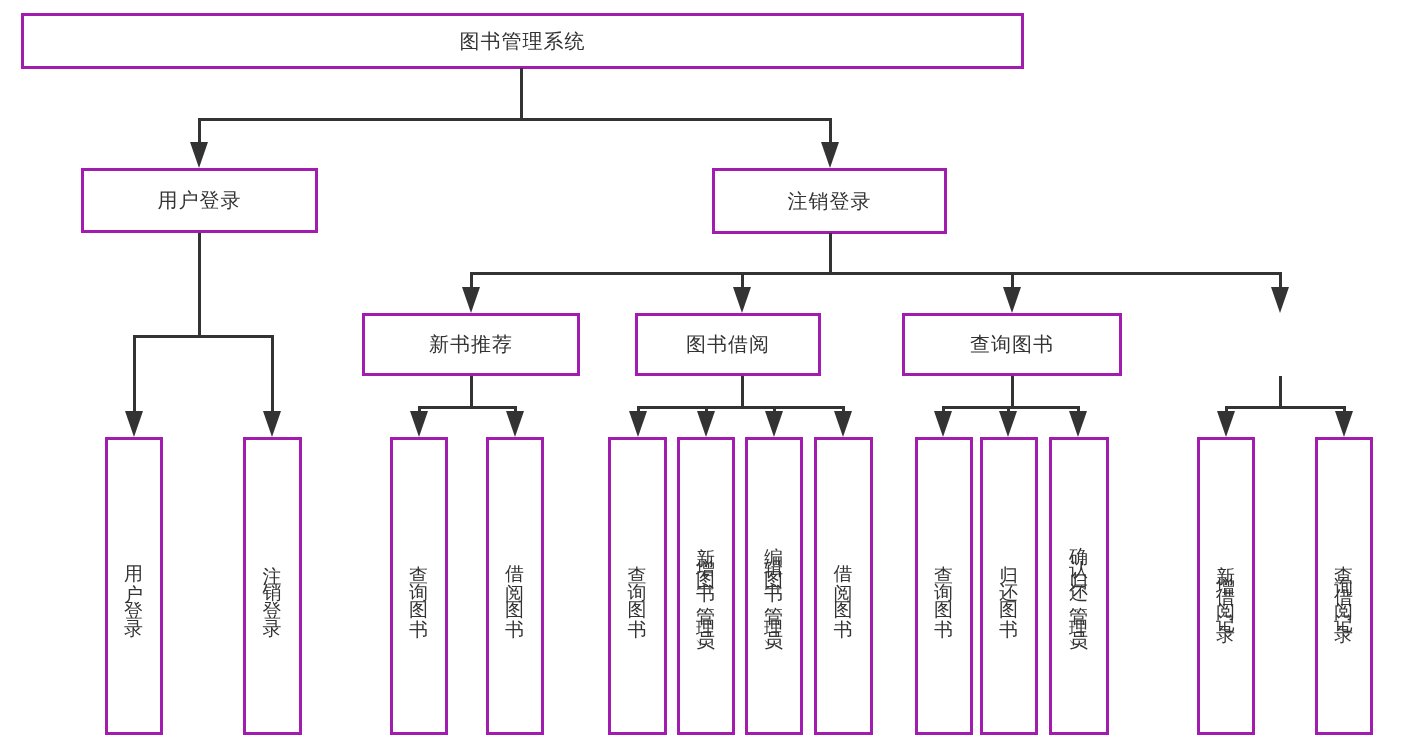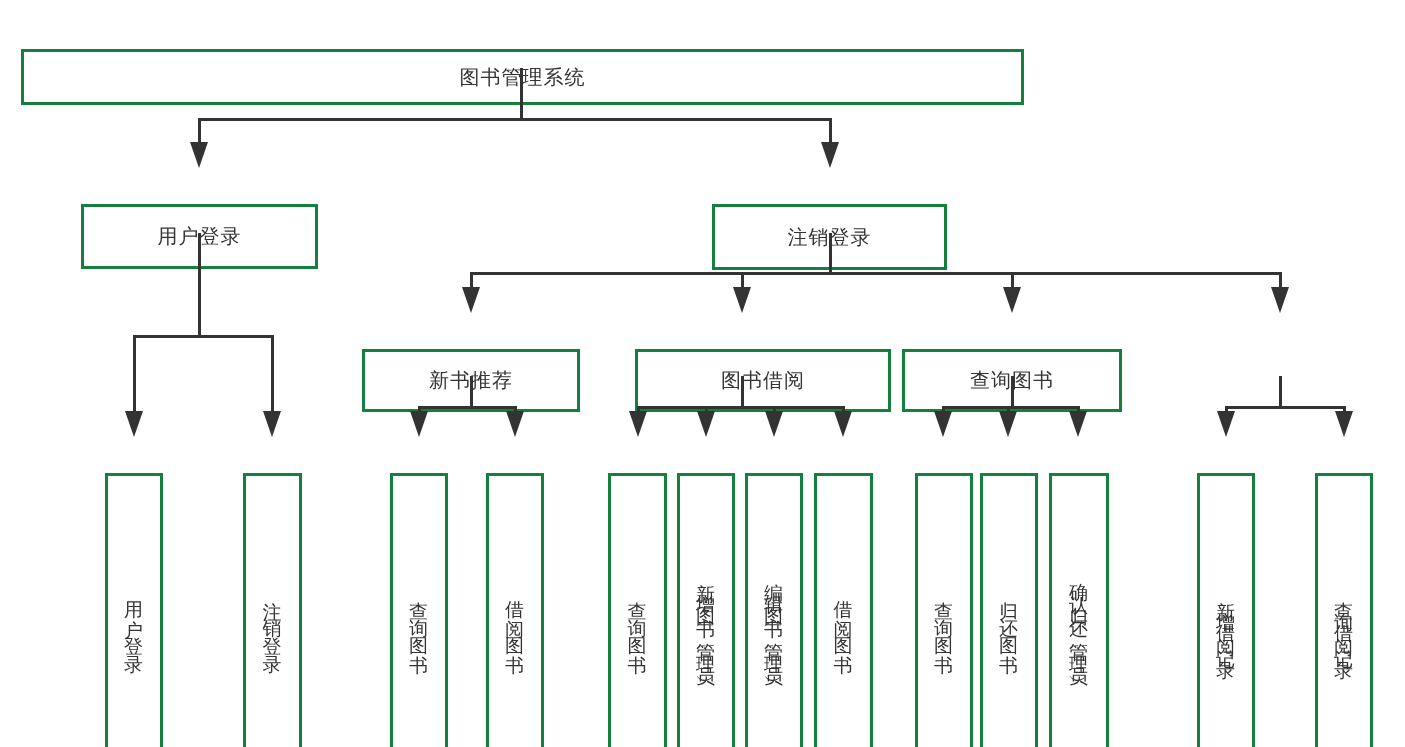--- a/index.html
+++ b/index.html
@@ -2,22 +2,22 @@
 <html><head>
 <meta charset="utf-8">
 <style>
   html,body{margin:0;padding:0;background:#ffffff;}
   .canvas{
     position:relative;width:1405px;height:747px;background:#ffffff;
     font-family:"Liberation Sans","DejaVu Sans",sans-serif;color:#333;
     overflow:hidden;
   }
   .box{
-    position:absolute;background:#ffffff;border:3px solid #15803d;
-    box-sizing:border-box;display:flex;align-items:center;justify-content:center;margin-top:36px;
+    position:absolute;background:#ffffff;border:3px solid #a21caf;
+    box-sizing:border-box;display:flex;align-items:center;justify-content:center;
   }
   .lbl{font-size:20px;color:#333333;letter-spacing:1px;white-space:nowrap;}
   .tall{align-items:center;justify-content:center;}
   .vt{
     writing-mode:vertical-rl;text-orientation:mixed;
     font-size:19px;color:#333333;letter-spacing:12px;line-height:1;
   }
   .vt-short{letter-spacing:18px;}
   .ln{position:absolute;background:#333333;}
   .ln.v{width:3px;}
@@ -45,21 +45,21 @@
   <div class="box" style="left:81px;top:168px;width:237px;height:65px">
     <span class="lbl">用户登录</span>
   </div>
   <div class="box" style="left:712px;top:168px;width:235px;height:66px">
     <span class="lbl">注销登录</span>
   </div>
 
   <div class="box" style="left:362px;top:313px;width:218px;height:63px">
     <span class="lbl">新书推荐</span>
   </div>
-  <div class="box" style="left:635px;top:313px;width:256px;height:63px">
+  <div class="box" style="left:635px;top:313px;width:186px;height:63px">
     <span class="lbl">图书借阅</span>
   </div>
   <div class="box" style="left:902px;top:313px;width:220px;height:63px">
     <span class="lbl">查询图书</span>
   </div>
 
   <div class="box tall" style="left:105px;top:437px;width:58px;height:298px">
     <span class="vt vt-short">用户登录</span>
   </div>
   <div class="box tall" style="left:243px;top:437px;width:59px;height:298px">

